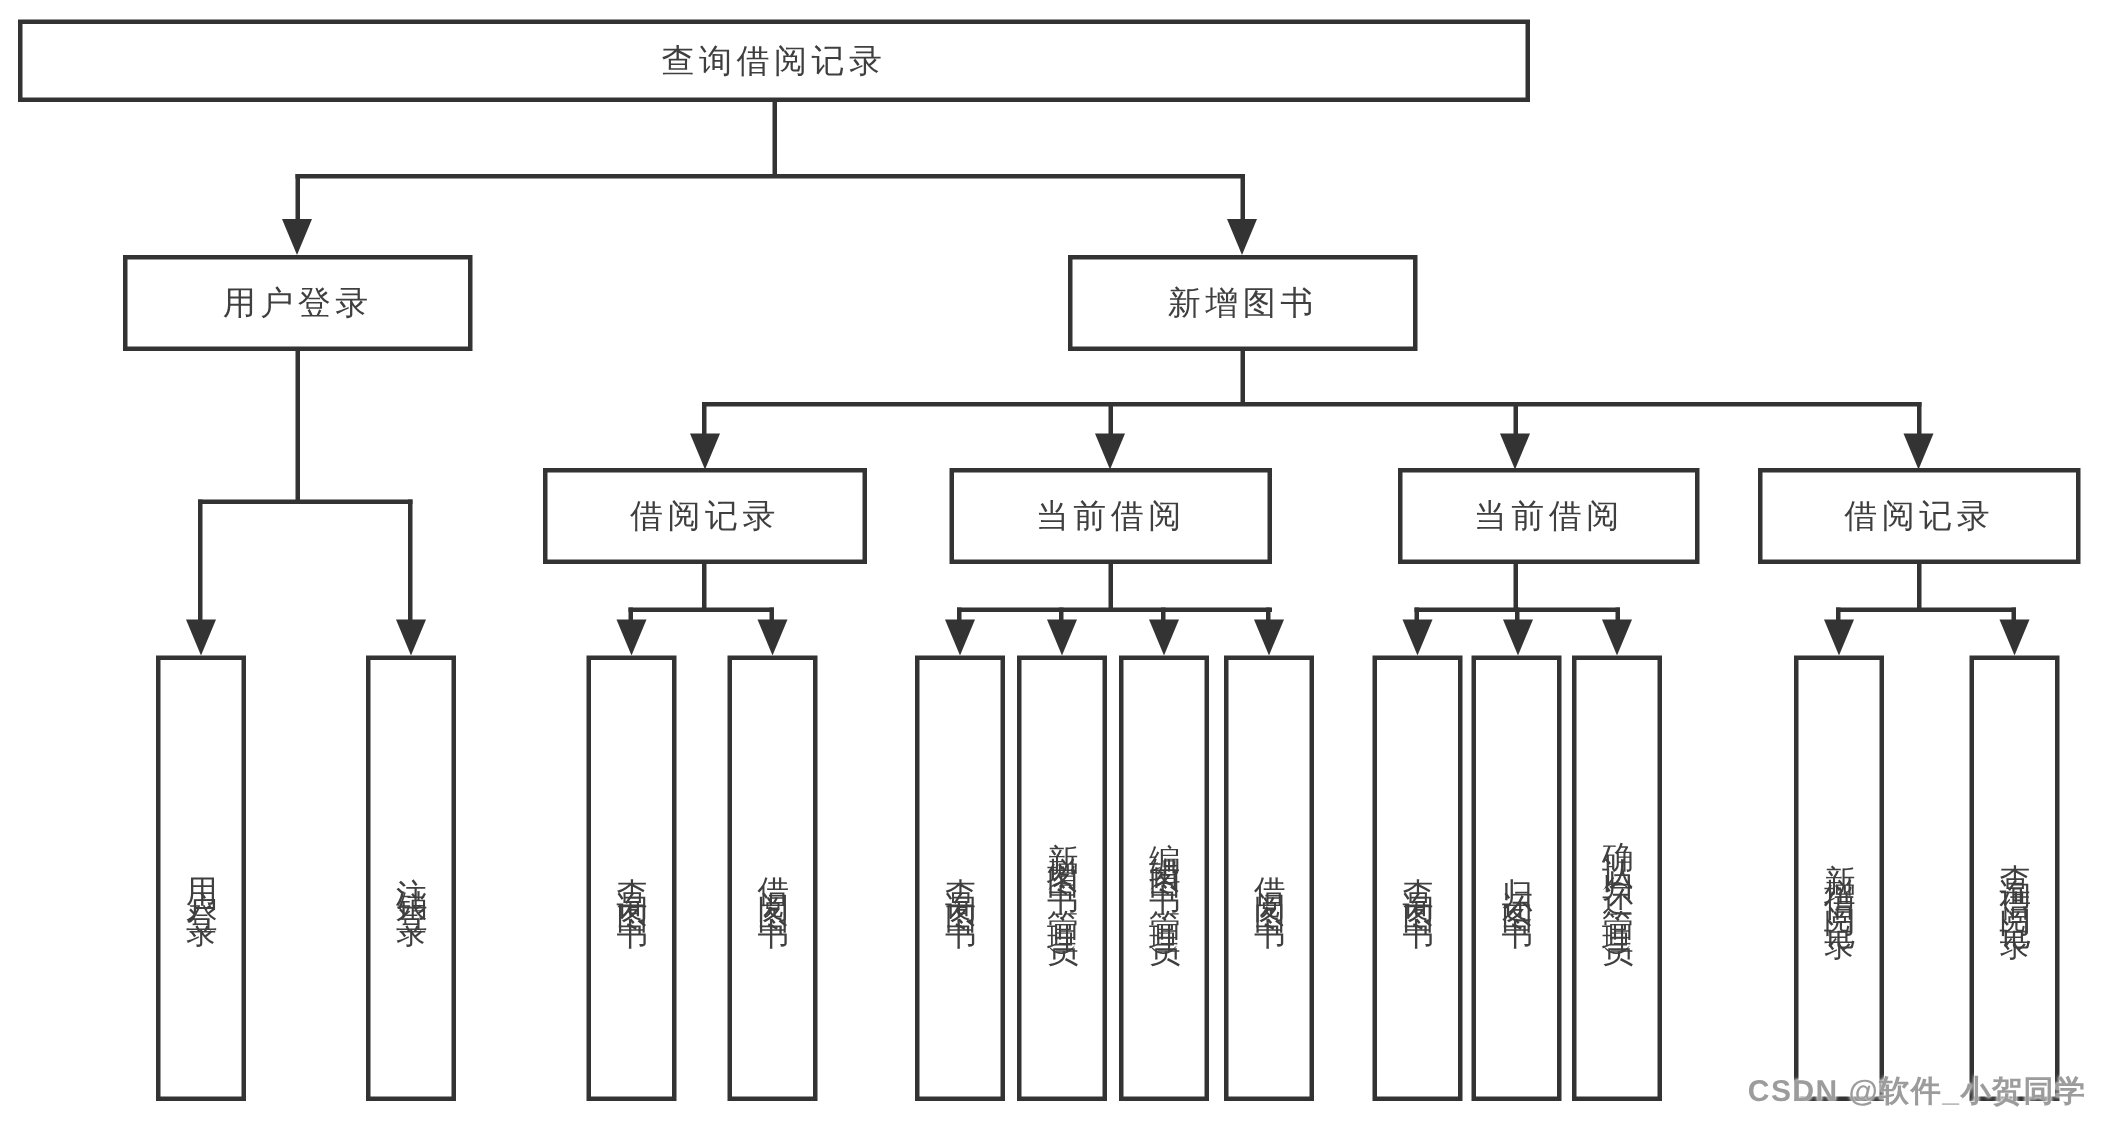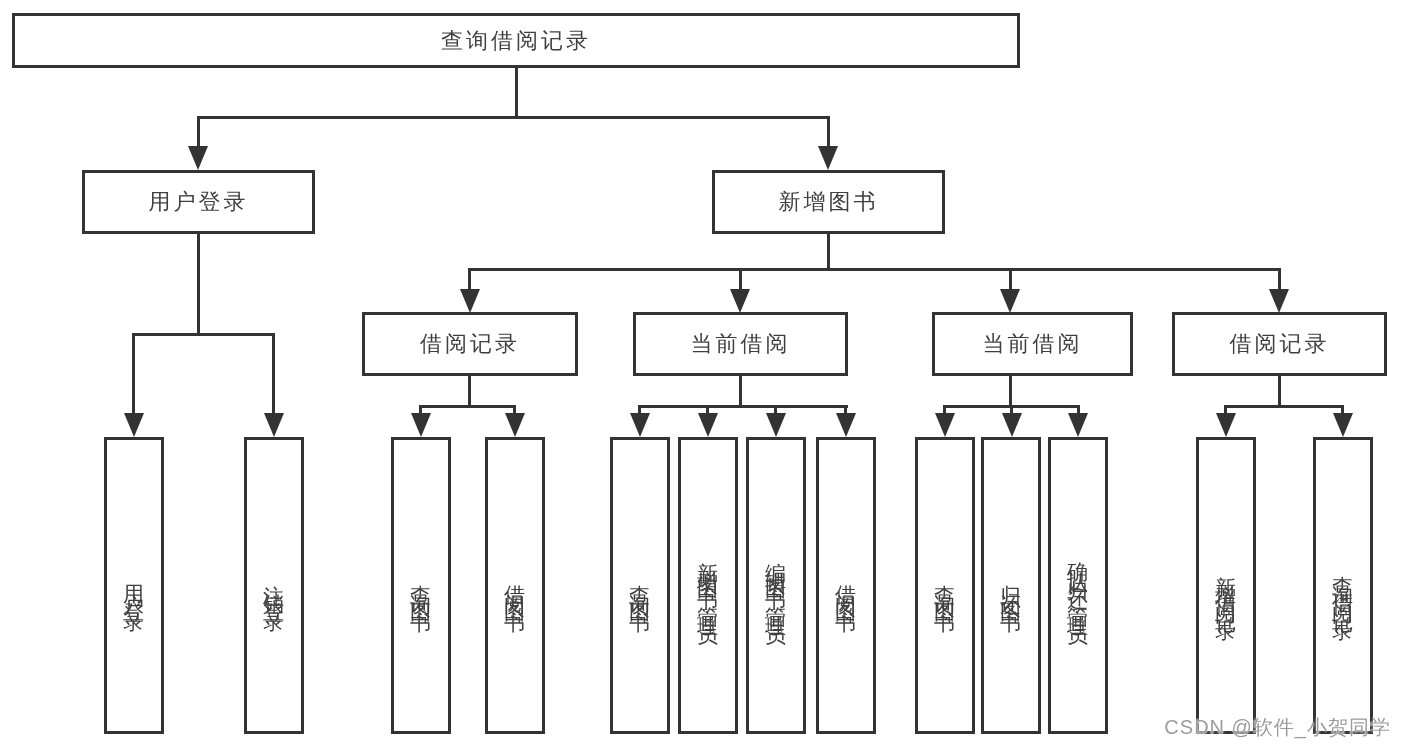--- a/index.html
+++ b/index.html
@@ -21,20 +21,21 @@
   .line{position:absolute;background:#333333;}
   .arrow{
     position:absolute;width:0;height:0;
     border-left:10px solid transparent;border-right:10px solid transparent;
     border-top:24px solid #333333;
   }
   .watermark{
     position:absolute;top:714px;right:14px;font-size:20px;
     color:#9c9c9c;letter-spacing:1px;white-space:nowrap;
     text-shadow:0 0 3px #ffffff,0 0 2px #ffffff;
+    font-weight:bold;
   }
 </style>
 </head>
 <body>
 
 <div id="canvas">
 
   <div class="box hbox" style="left:12px;top:13px;width:1008px;height:55px">
     <span>查询借阅记录</span>
   </div>

